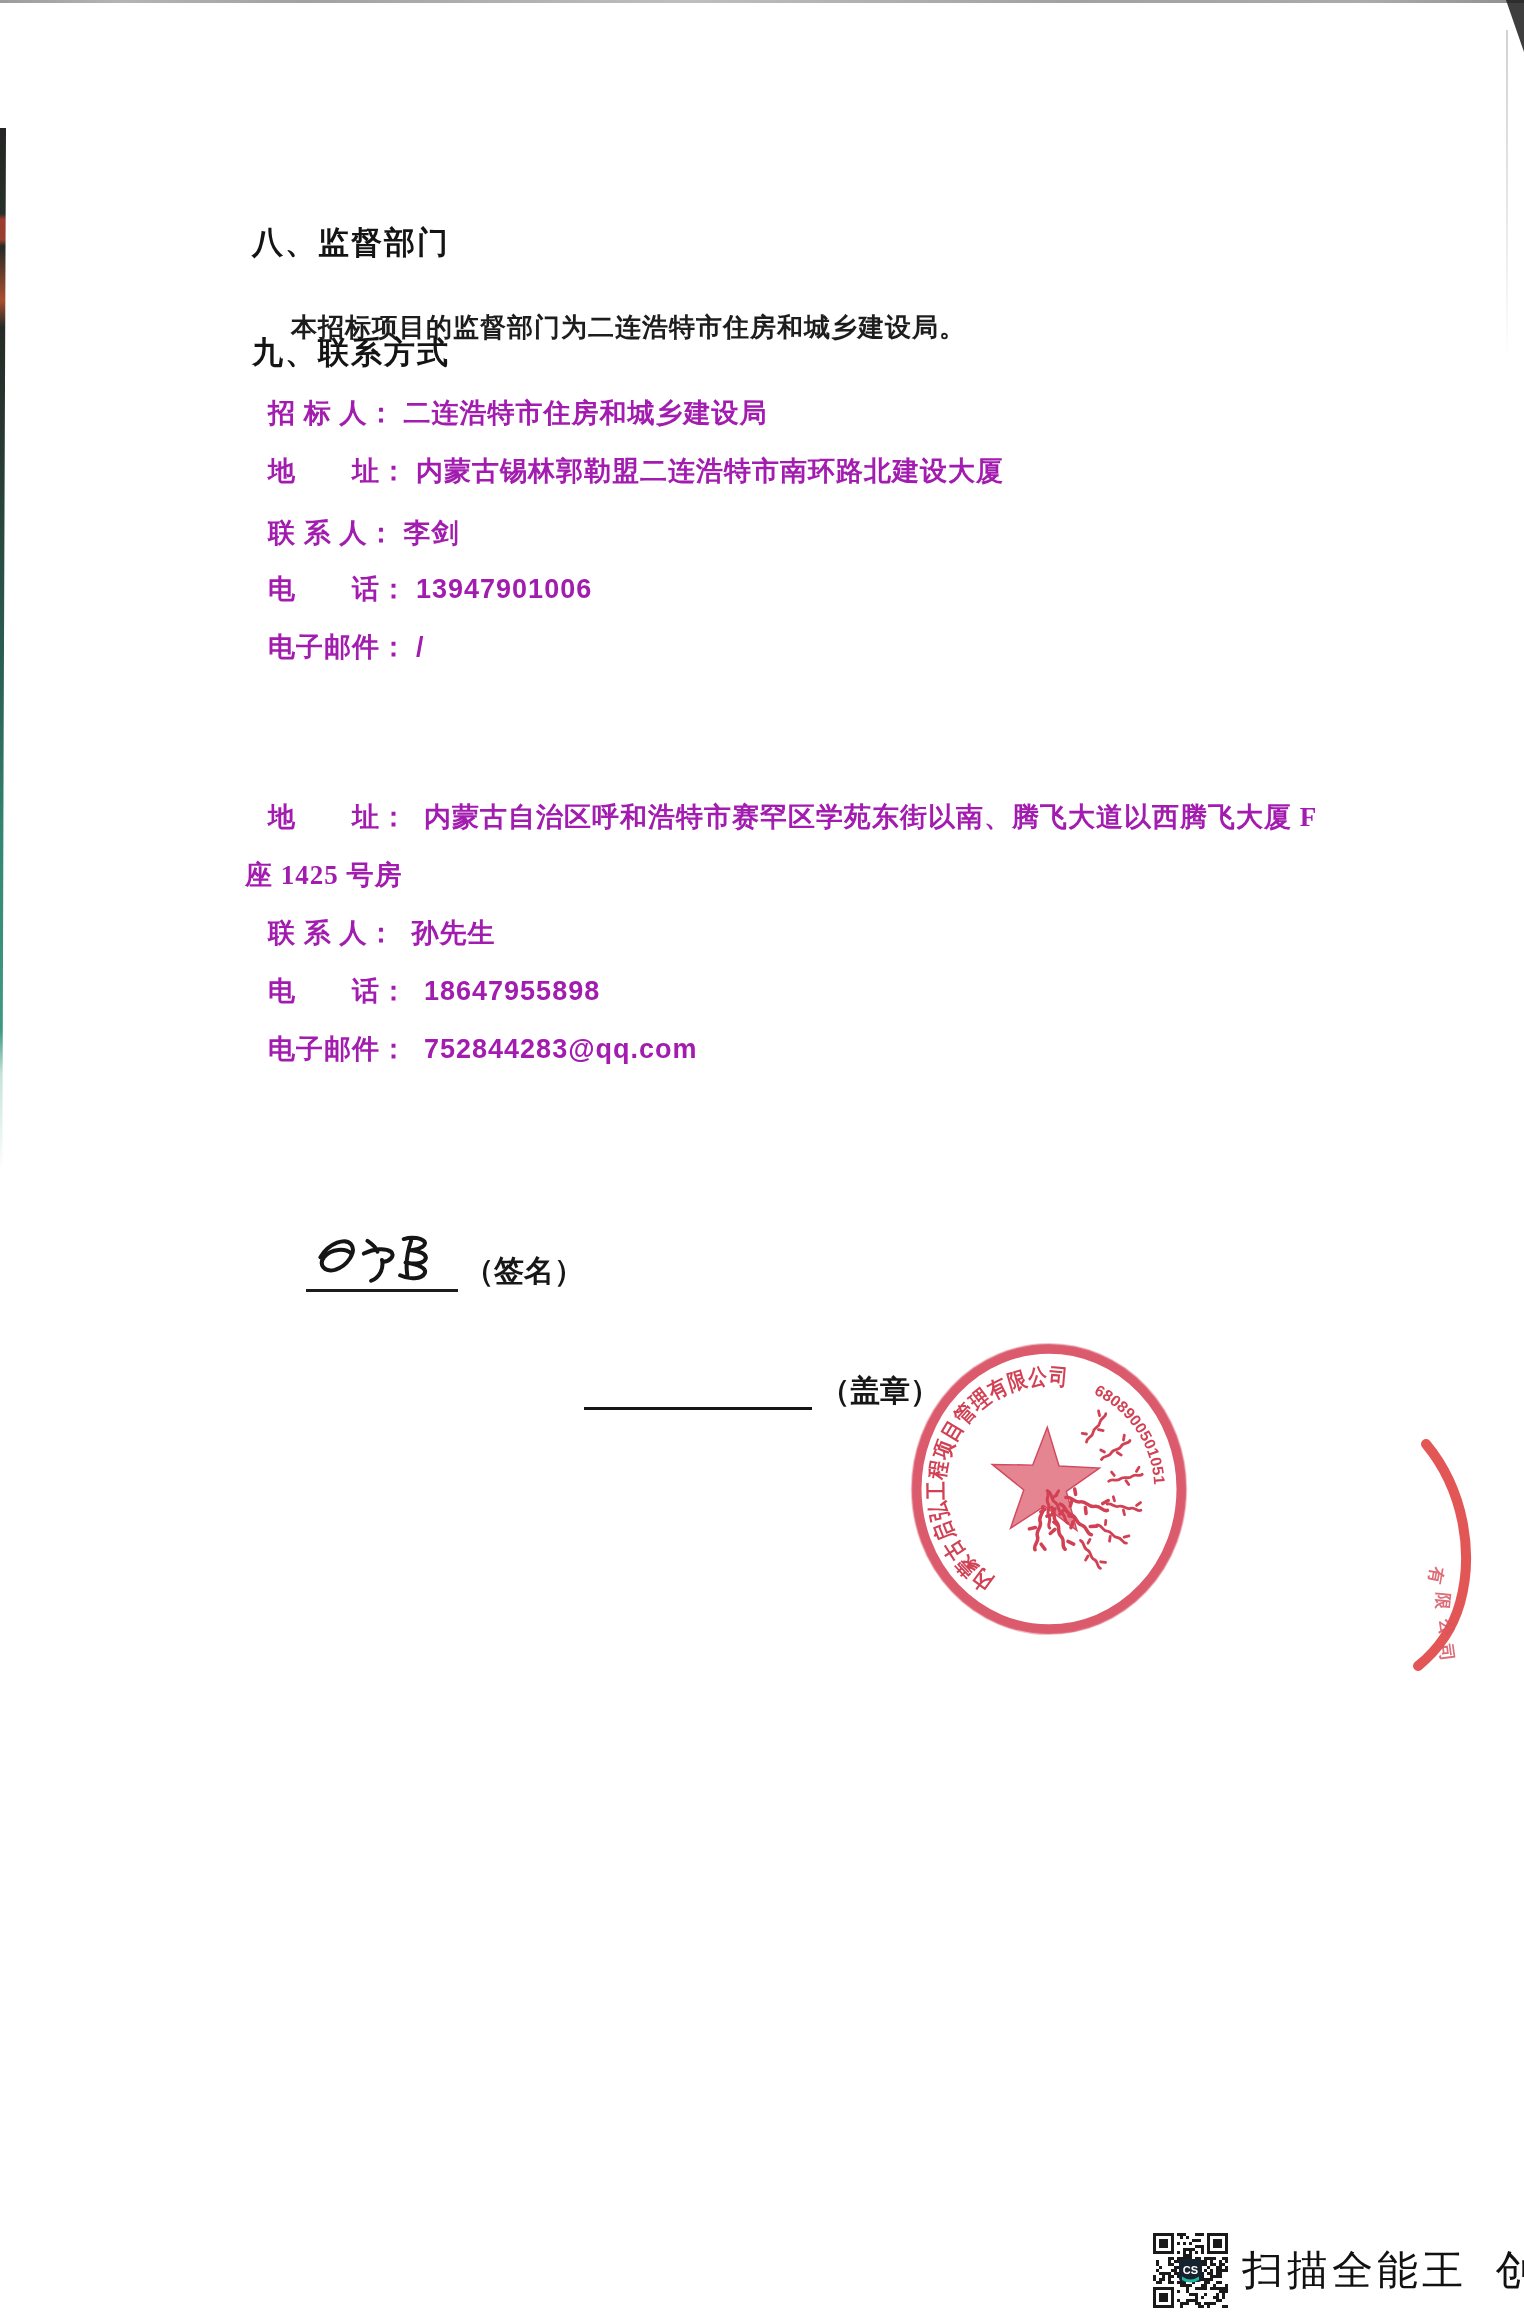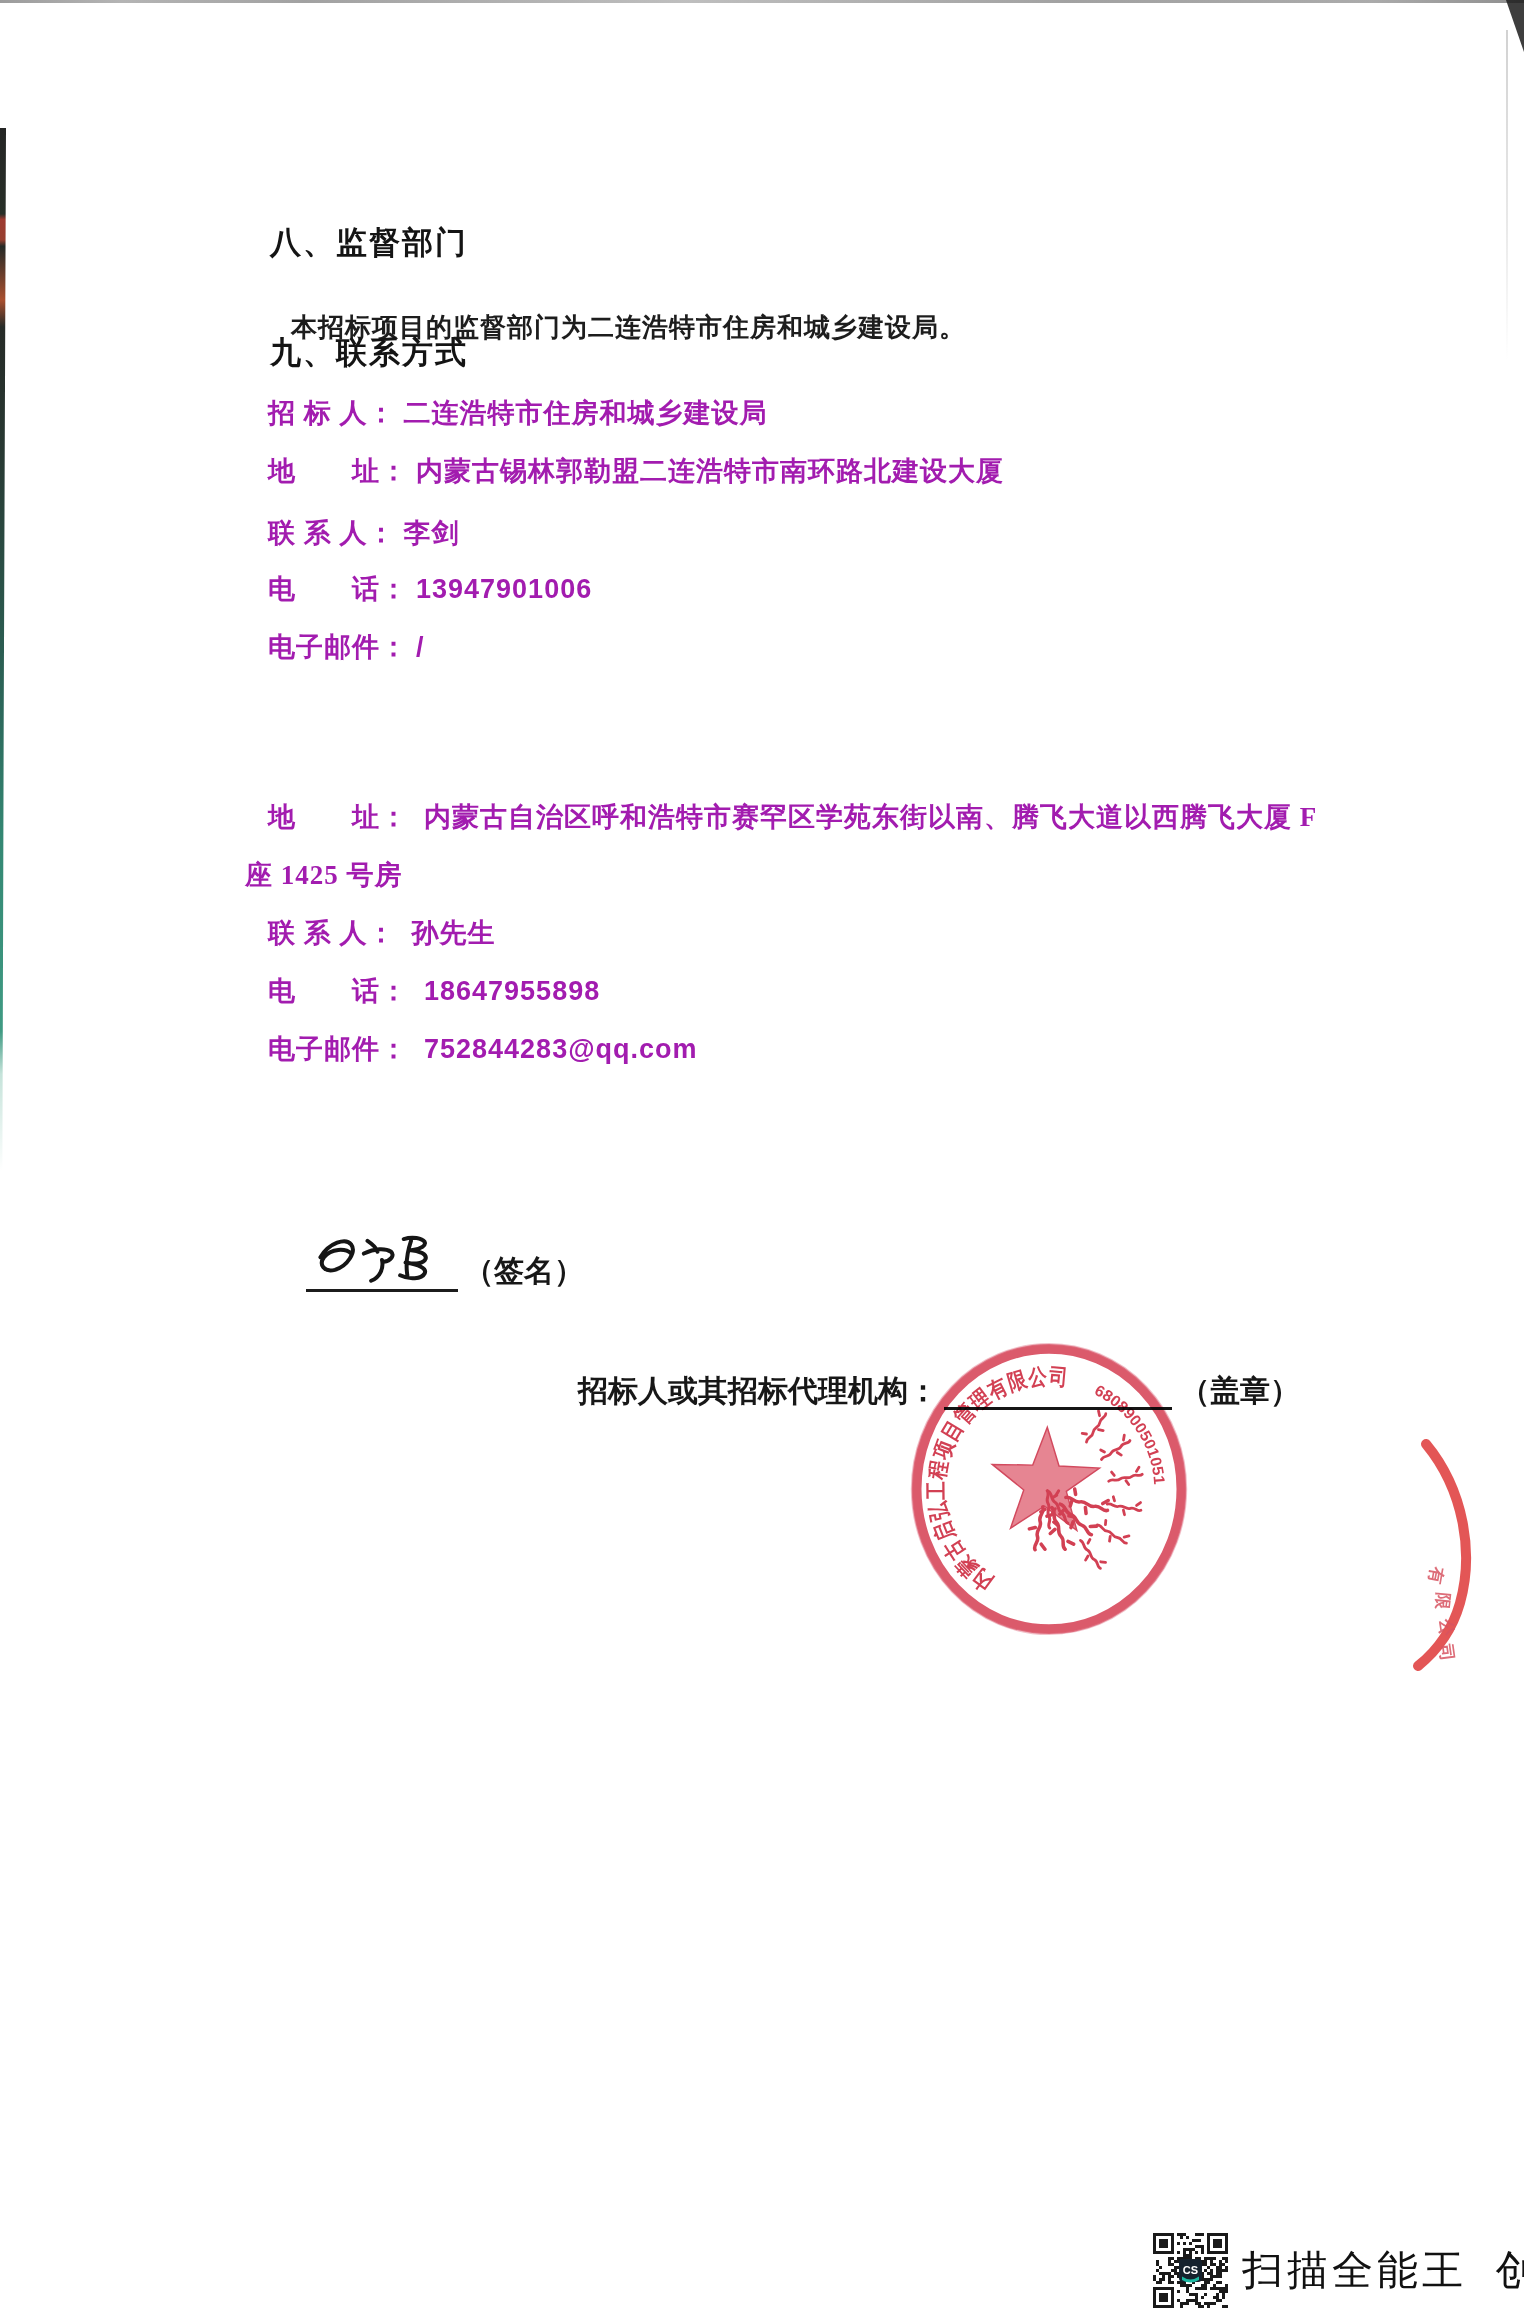--- a/index.html
+++ b/index.html
@@ -17,21 +17,21 @@
   .right-shadow{position:absolute;right:16px;top:30px;width:2px;height:330px;
     background:linear-gradient(#9a9a9a,#cfcfcf 60%,transparent);opacity:.45;}
   .left-strip{position:absolute;left:0;top:128px;width:6px;height:1075px;
     clip-path:polygon(0 0,100% 0,62% 55%,38% 100%,0 100%);
     background:linear-gradient(#0c0d0c 0%,#101810 8%,#93251a 8.5%,#8c2a18 10.4%,#0d120e 11%,
       #a03c17 16%,#0e130f 18.5%,#10231c 30%,#15594a 55%,#1d7a63 66%,#2a8f75 84%,#bfe0d6 88%,
       rgba(191,224,214,0) 97%);
     opacity:.9;}
   
   .h{position:absolute;font-family:Liberation Sans, sans-serif;
-     font-weight:700;font-size:31px;letter-spacing:2px;color:#141414;margin-left:18px;}
+     font-weight:700;font-size:31px;letter-spacing:2px;color:#141414;}
   .body-line{position:absolute;font-size:26px;font-weight:600;letter-spacing:1px;margin-top:25px;}
   .row{position:absolute;display:flex;align-items:baseline;font-size:27px;font-weight:600;color:#a21caf;}
   .row .lab{letter-spacing:1px;white-space:pre;}
   .row .val{margin-left:8px;letter-spacing:1px;white-space:pre;}
   .row.agency .val{margin-left:16px;}
   .num{font-family:"Liberation Sans","DejaVu Sans",sans-serif;font-weight:700;letter-spacing:.5px;}
   
   .sigrow{position:absolute;left:302px;top:1232px;height:60px;display:flex;align-items:flex-end;
     font-size:30px;font-weight:600;color:#171717;}
   .sig-underline{width:152px;height:60px;border-bottom:3px solid #1c1c1c;position:relative;margin:0 6px 0 4px;}
@@ -112,21 +112,20 @@
           <path d="M12,30 C22,14 40,8 46,16 C52,24 42,40 28,44 C16,47 10,38 16,30 C24,20 40,20 46,26"></path>
           <path d="M64,12 C70,16 74,20 75,24 M60,26 C72,20 84,20 90,24 C94,28 90,34 82,35 M80,33 C82,42 78,52 68,56"></path>
           <path d="M104,10 C114,7 124,9 127,13 C129,17 123,21 114,22 M110,22 C122,23 130,27 128,32 C126,37 116,38 108,36 M106,36 C120,38 130,42 127,48 C124,54 110,55 100,50 M112,12 C108,24 106,38 108,50"></path>
         </g>
       </svg>
     </span>
     <span class="suffix">（签名）</span>
   </div>
 
   <div class="sealrow">
-    <span>招标人或其招标代理机构：</span>
     <span class="seal-underline"></span>
     <span class="suffix">（盖章）</span>
   </div>
 
   <svg class="seal-svg" width="292" height="302" viewBox="0 0 300 310">
     <defs>
       <path id="arcCompany" d="M 73.6 228.4 A 108 108 0 0 1 204 58.5" fill="none"></path>
       <path id="arcSerial" d="M 219.4 69.3 A 108 108 0 0 1 254.3 180" fill="none"></path>
       <path id="mg" d="M0,0 c2.5,3 -2,6 0.5,10 c2.5,4 -2,7 0.5,11 c2.5,4 -2,7 0.5,11 M-3.5,5 l-3.5,-3 M3.5,16 l4,-2 M-3,26 l-3.5,2"></path>
     </defs>

